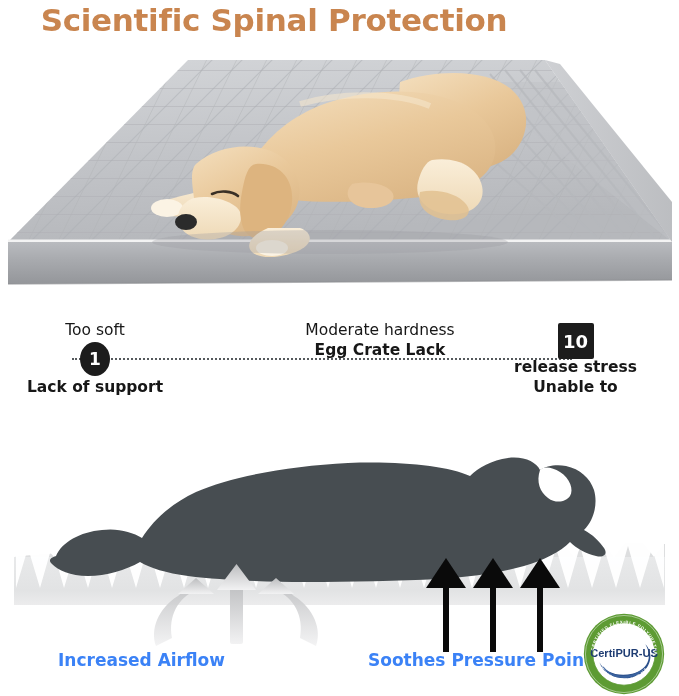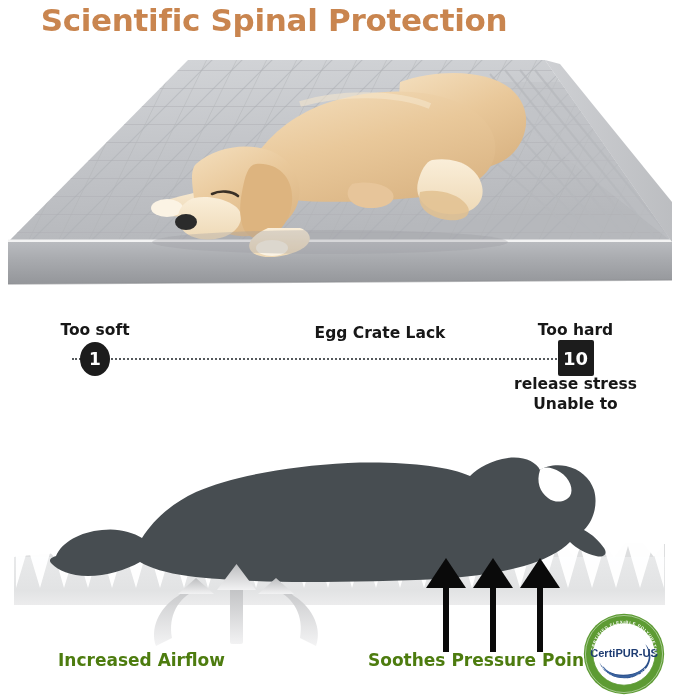--- a/index.html
+++ b/index.html
@@ -55,21 +55,21 @@
     width: 500px;
     height: 0;
     border-top: 2px dotted #55595c;
   }
   .scale-stop {
     position: absolute;
     text-align: center;
   }
   .stop-top {
     font-size: 15.5px;
-    font-weight: bold;
+    font-weight: normal;
     color: #171717;
     white-space: nowrap;
     font-family: "DejaVu Sans", sans-serif;
     line-height: 1.12;
   }
   .stop-badge {
     display: inline-flex;
     align-items: center;
     justify-content: center;
     color: #ffffff;
@@ -124,21 +124,21 @@
     left: 0;
     width: 679px;
     height: 266px;
   }
   .cross svg { display: block; }
 
   .caption {
     position: absolute;
     font-size: 17px;
     font-weight: bold;
-    color: #4d7c0f;
+    color: #3b82f6;
     font-family: "DejaVu Sans", sans-serif;
     white-space: nowrap;
   }
   #caption-airflow  { left: 58px;  top: 650px; }
   #caption-pressure { left: 368px; top: 650px; }
 
   
   .certipur {
     position: absolute;
     left: 583px;
@@ -282,28 +282,29 @@
 
 <div class="scale">
 
   <div class="scale-line"></div>
 
   <div class="scale-stop" id="stop-0">
     <div class="stop-top">Too soft</div>
     <div class="stop-badge-row">
       <span class="stop-badge badge-circle">1</span>
     </div>
+    <div class="stop-bottom">Lack of support</div>
   </div>
 
   <div class="scale-stop" id="stop-1">
+    <div class="stop-top">Moderate hardness</div>
     <div class="stop-bottom">Egg Crate Lack</div>
   </div>
 
   <div class="scale-stop" id="stop-2">
-    <div class="stop-top">Too hard</div>
     <div class="stop-badge-row">
       <span class="stop-badge badge-square-dark">10</span>
     </div>
     <div class="stop-bottom" style="margin-top:0">release stress</div>
     <div class="stop-bottom">Unable to</div>
   </div>
 </div>
 
 <div class="cross">
   <svg width="679" height="266" viewBox="0 0 679 266" xmlns="http://www.w3.org/2000/svg">

